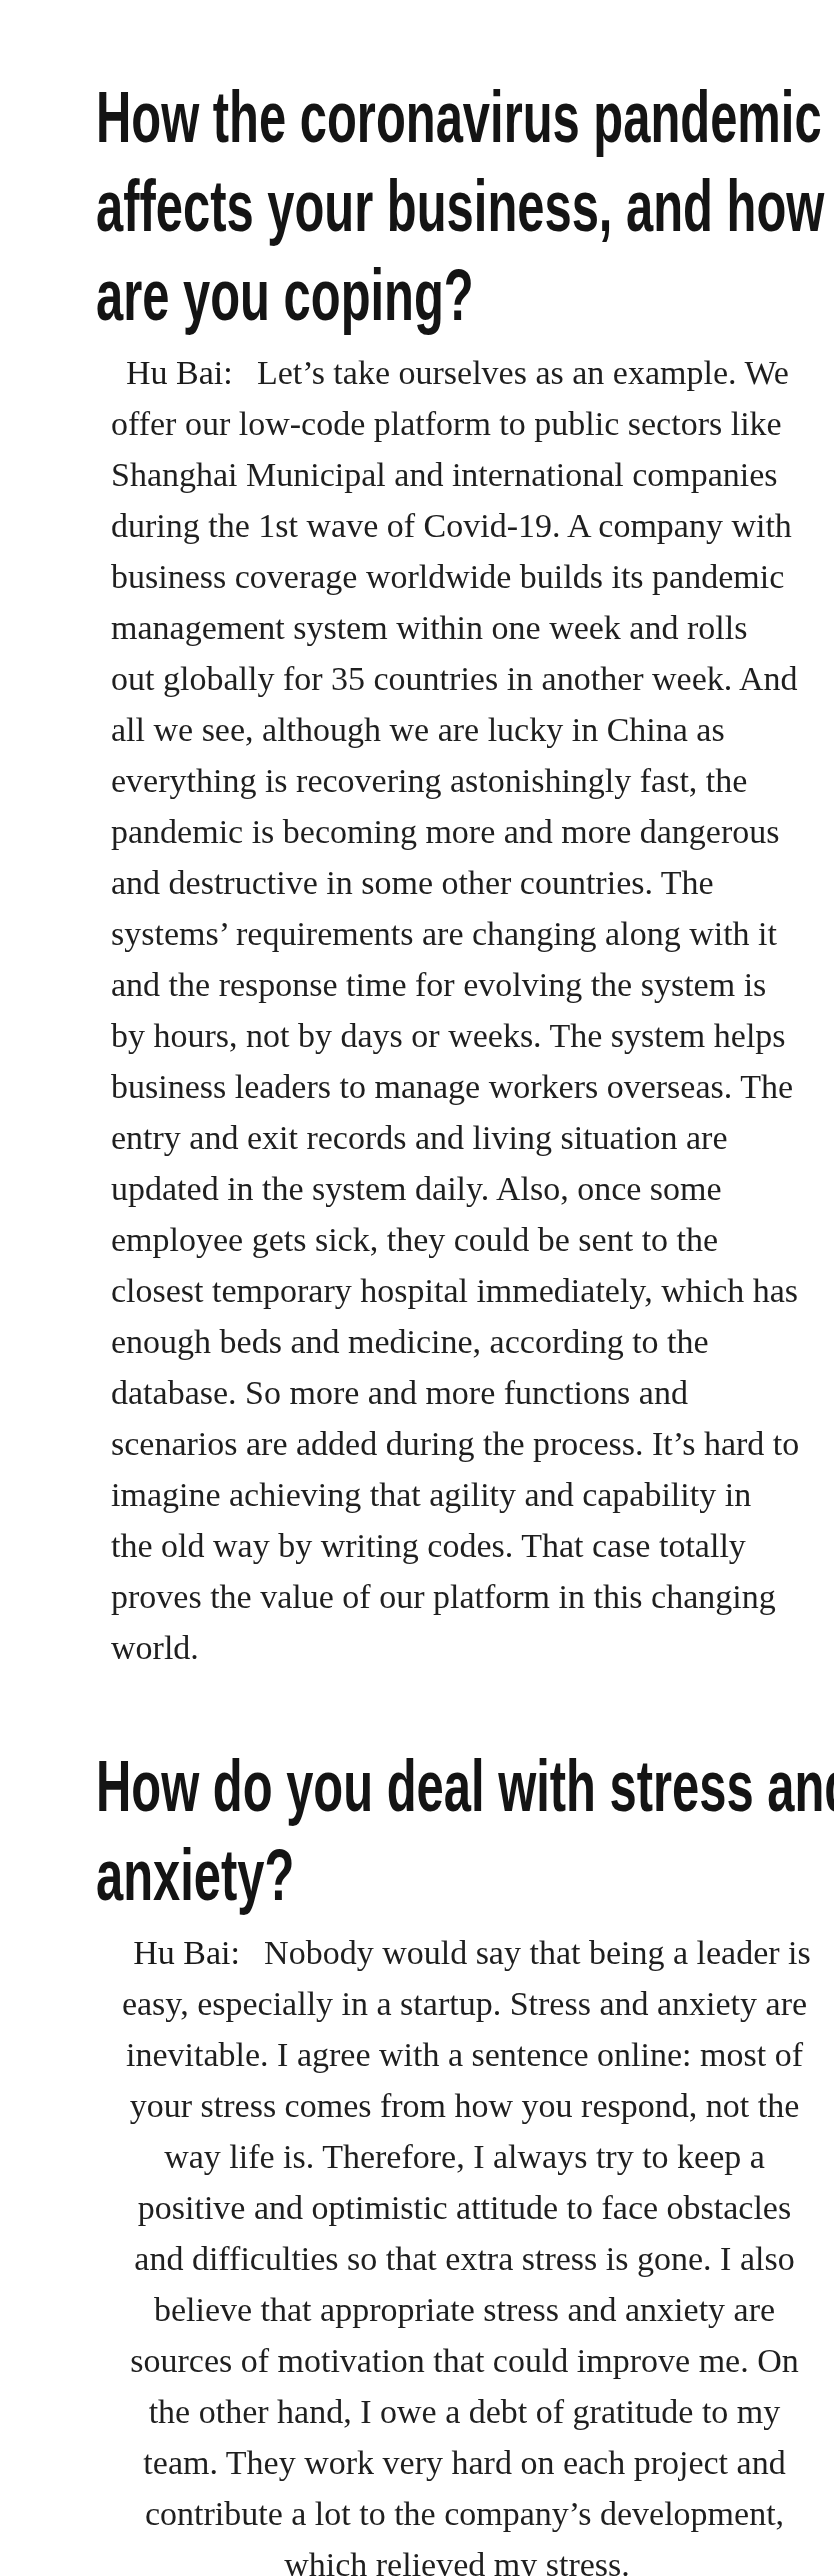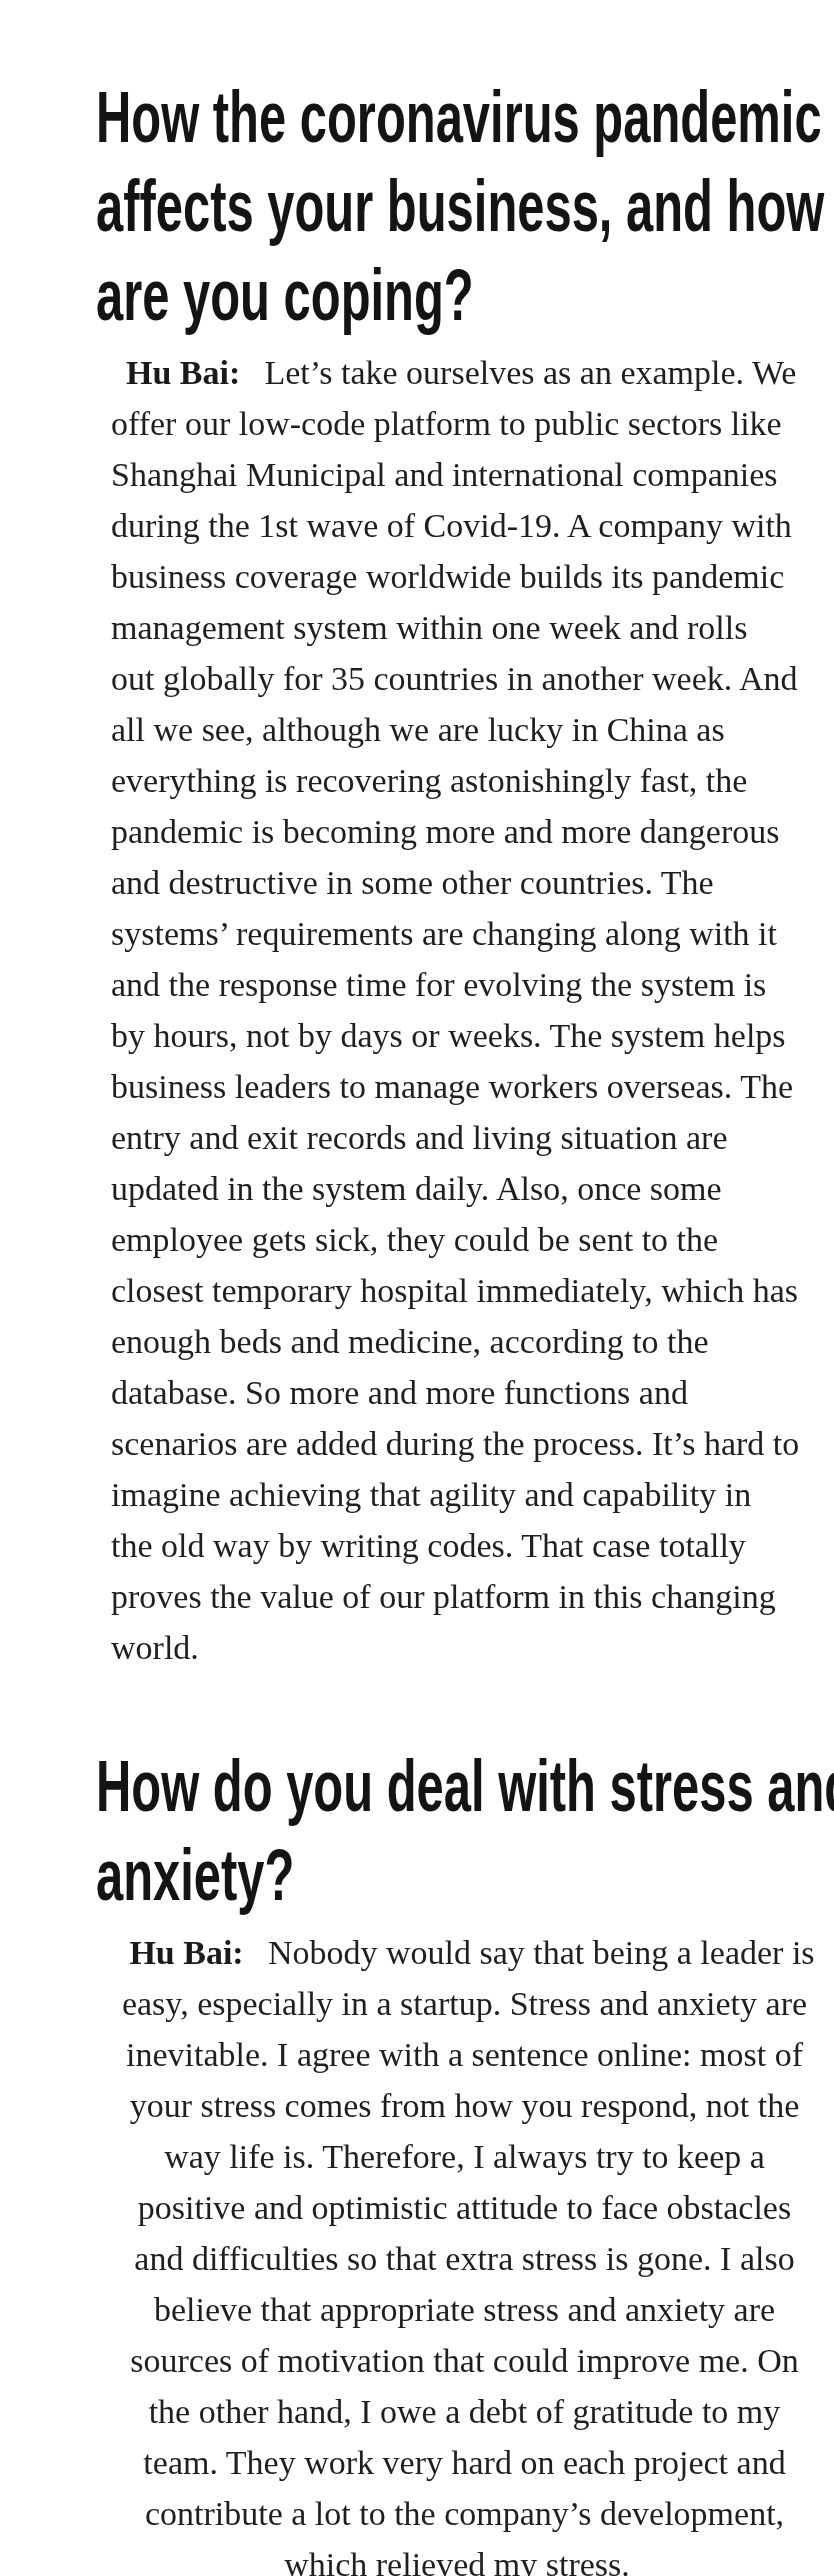--- a/index.html
+++ b/index.html
@@ -32,21 +32,21 @@
   .headline.second { margin: 68px 0 0 0; }
   .body-text {
     font-size: 34px;
     line-height: 51px;
     color: #1f1f1f;
     white-space: pre;
   }
   .body-text.p1 { margin-top: 0; }
   .body-text.p2 { margin-top: 7.7px; text-align: center; }
   .speaker {
-    font-weight: bold;
+    font-weight: normal;
     margin-right: 0.27em;
     color: #1a1a1a;
   }
 </style>
 </head>
 <body>
 
 <div class="page">
 
   <section>

